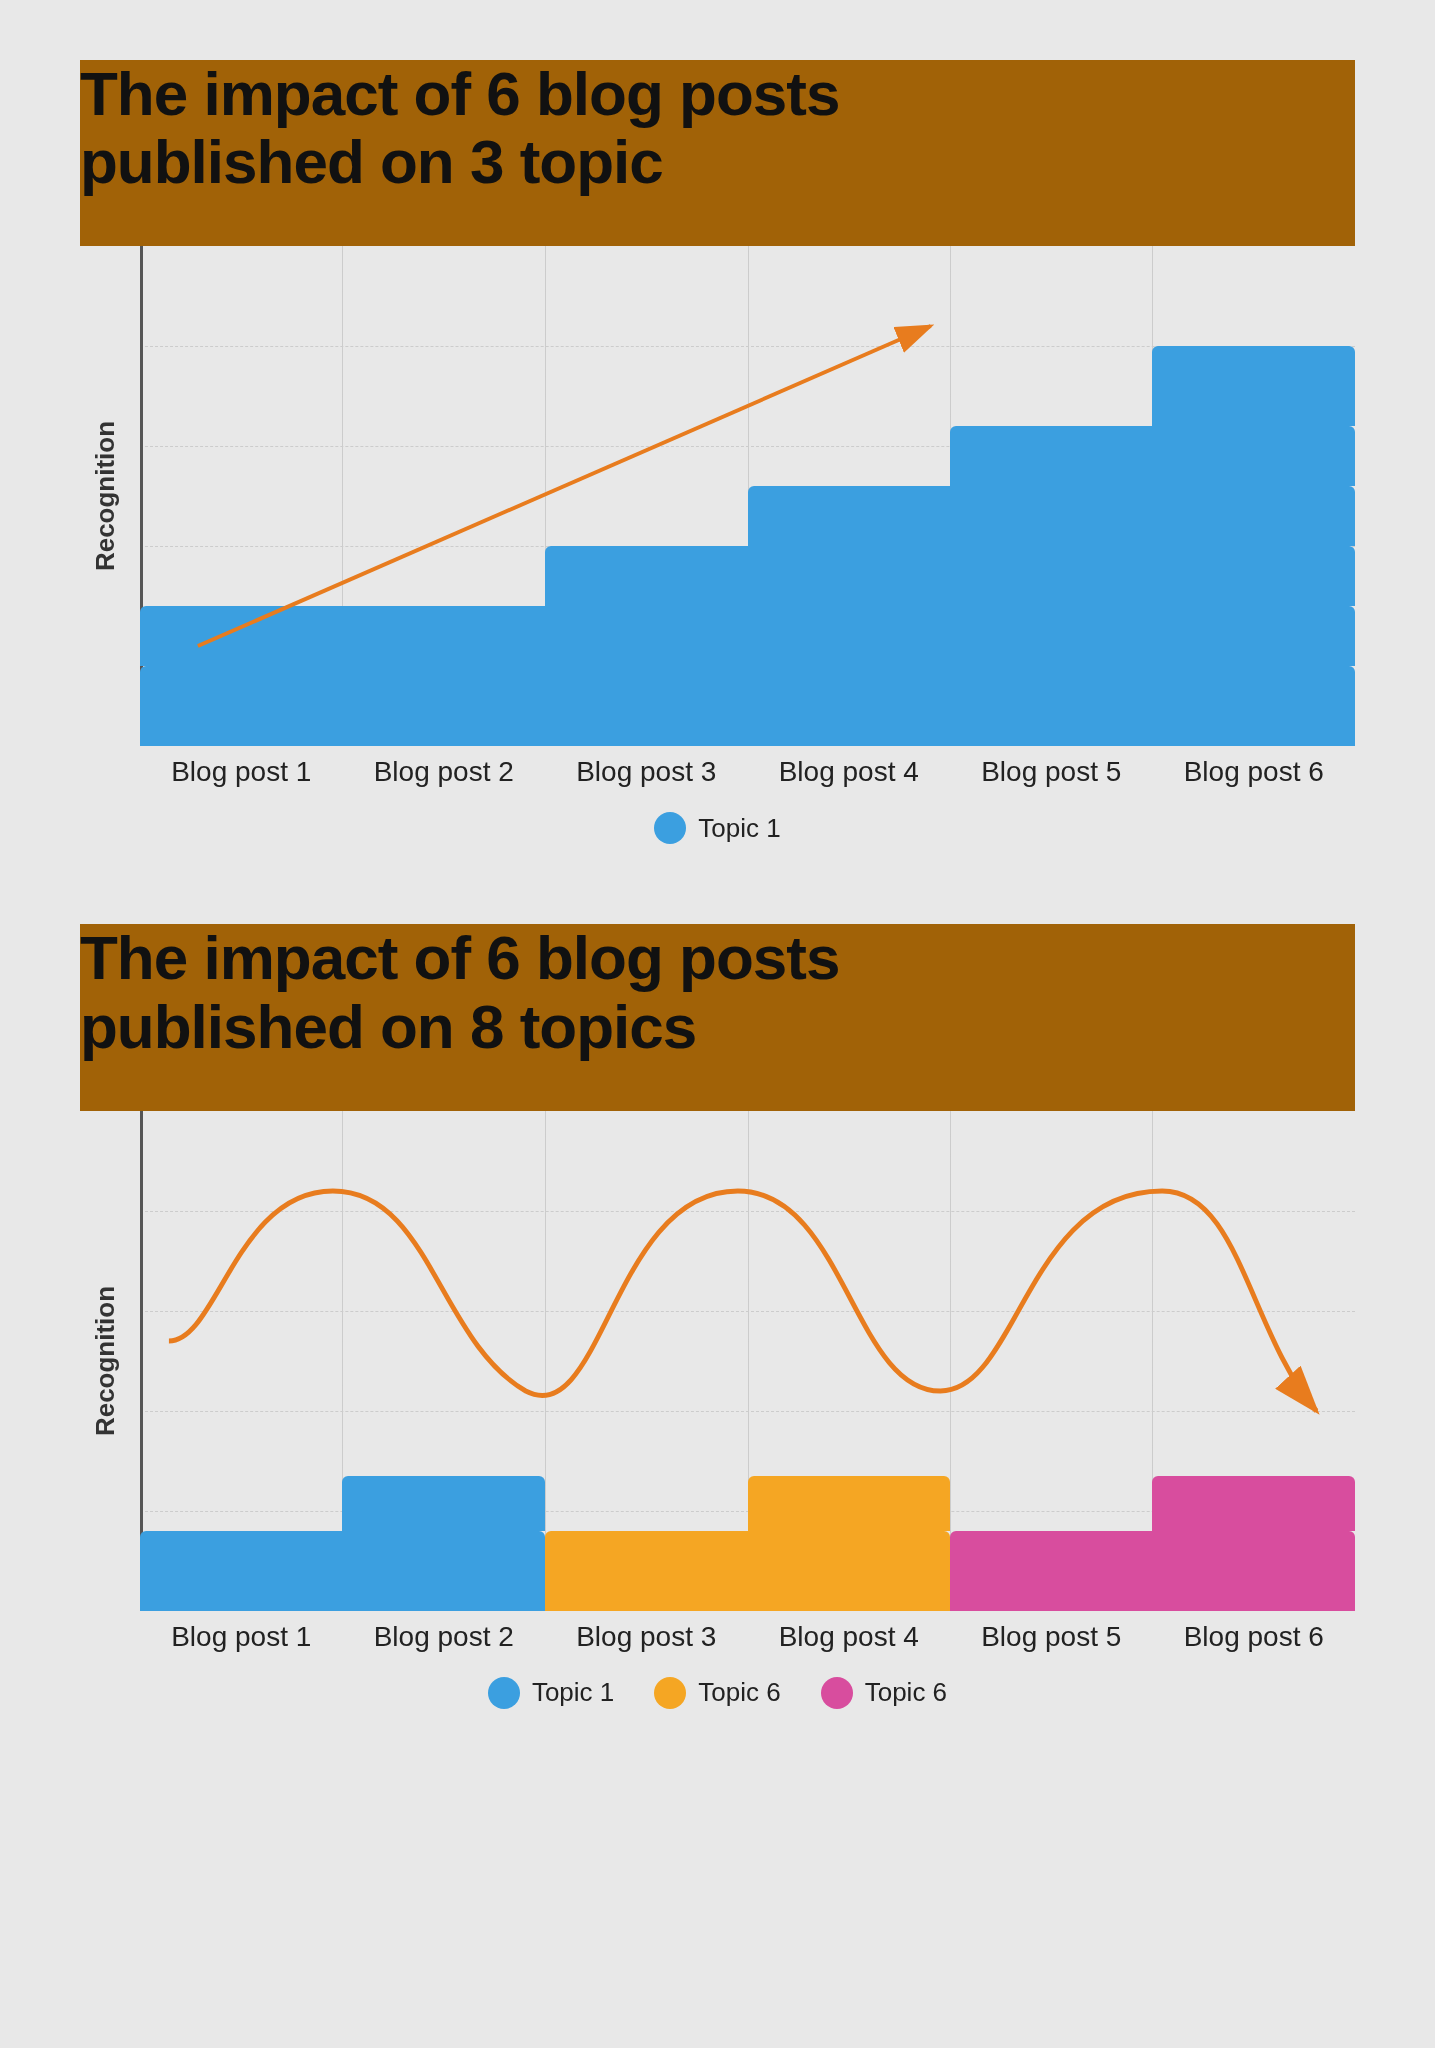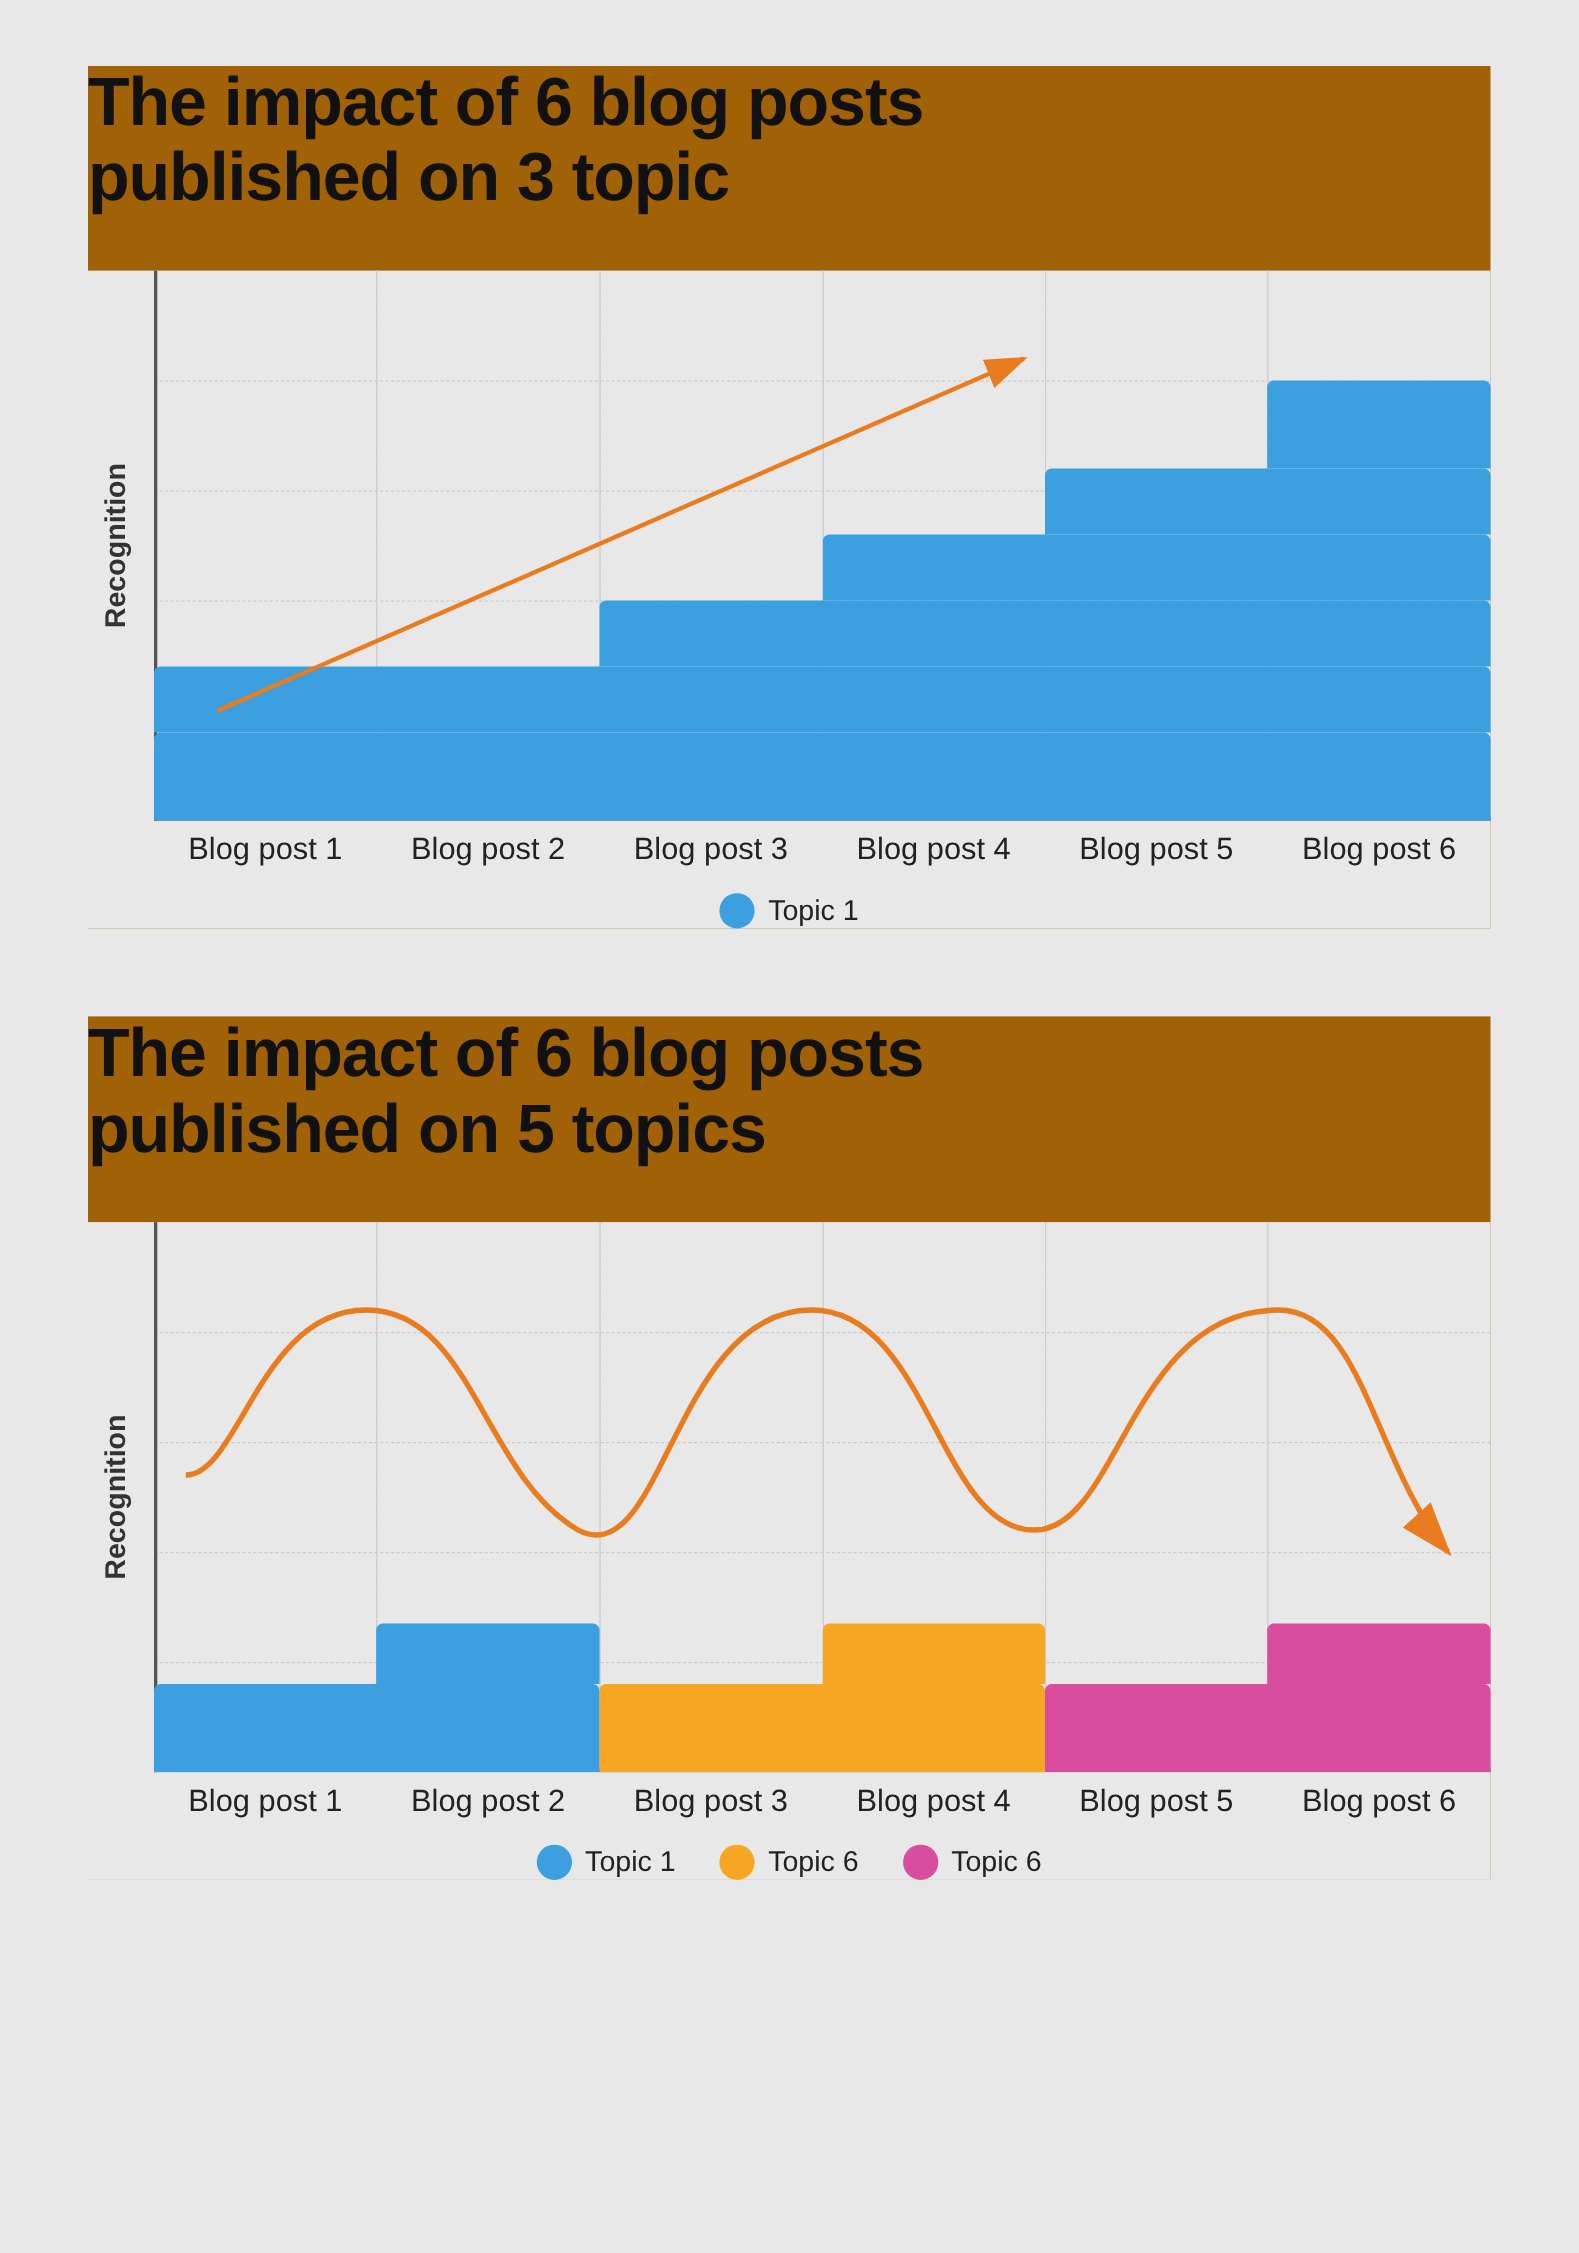--- a/index.html
+++ b/index.html
@@ -95,21 +95,21 @@
     .legend {
       display: flex;
       flex-direction: row;
       justify-content: center;
       align-items: center;
       margin-top: 24px;
       gap: 40px;
     }
     .legend-item {
       display: flex;
-      align-items: flex-start;
+      align-items: center;
       gap: 12px;
       font-size: 26px;
       color: #222;
       font-weight: 500;
     }
     .legend-dot {
       width: 32px;
       height: 32px;
       border-radius: 50%;
     }
@@ -206,21 +206,21 @@
         <div class="legend-dot" style="background:#3b9fe0;"></div>
         <span>Topic 1</span>
       </div>
     </div>
   </div>
 </div>
 
 <div class="section">
   <div class="title">
     <span>The impact of 6 blog posts</span><br>
-    <span>published on 5 topics</span>
+    <span>published on 8 topics</span>
   </div>
 
   <div class="chart-container">
     <div style="display:flex; flex-direction:row; align-items:stretch;">
 
       <div style="width:60px; display:flex; align-items:center; justify-content:center; position:relative;">
         <span class="y-axis-label">Recognition</span>
       </div>
 
       <div style="flex:1; position:relative; height:500px;">

